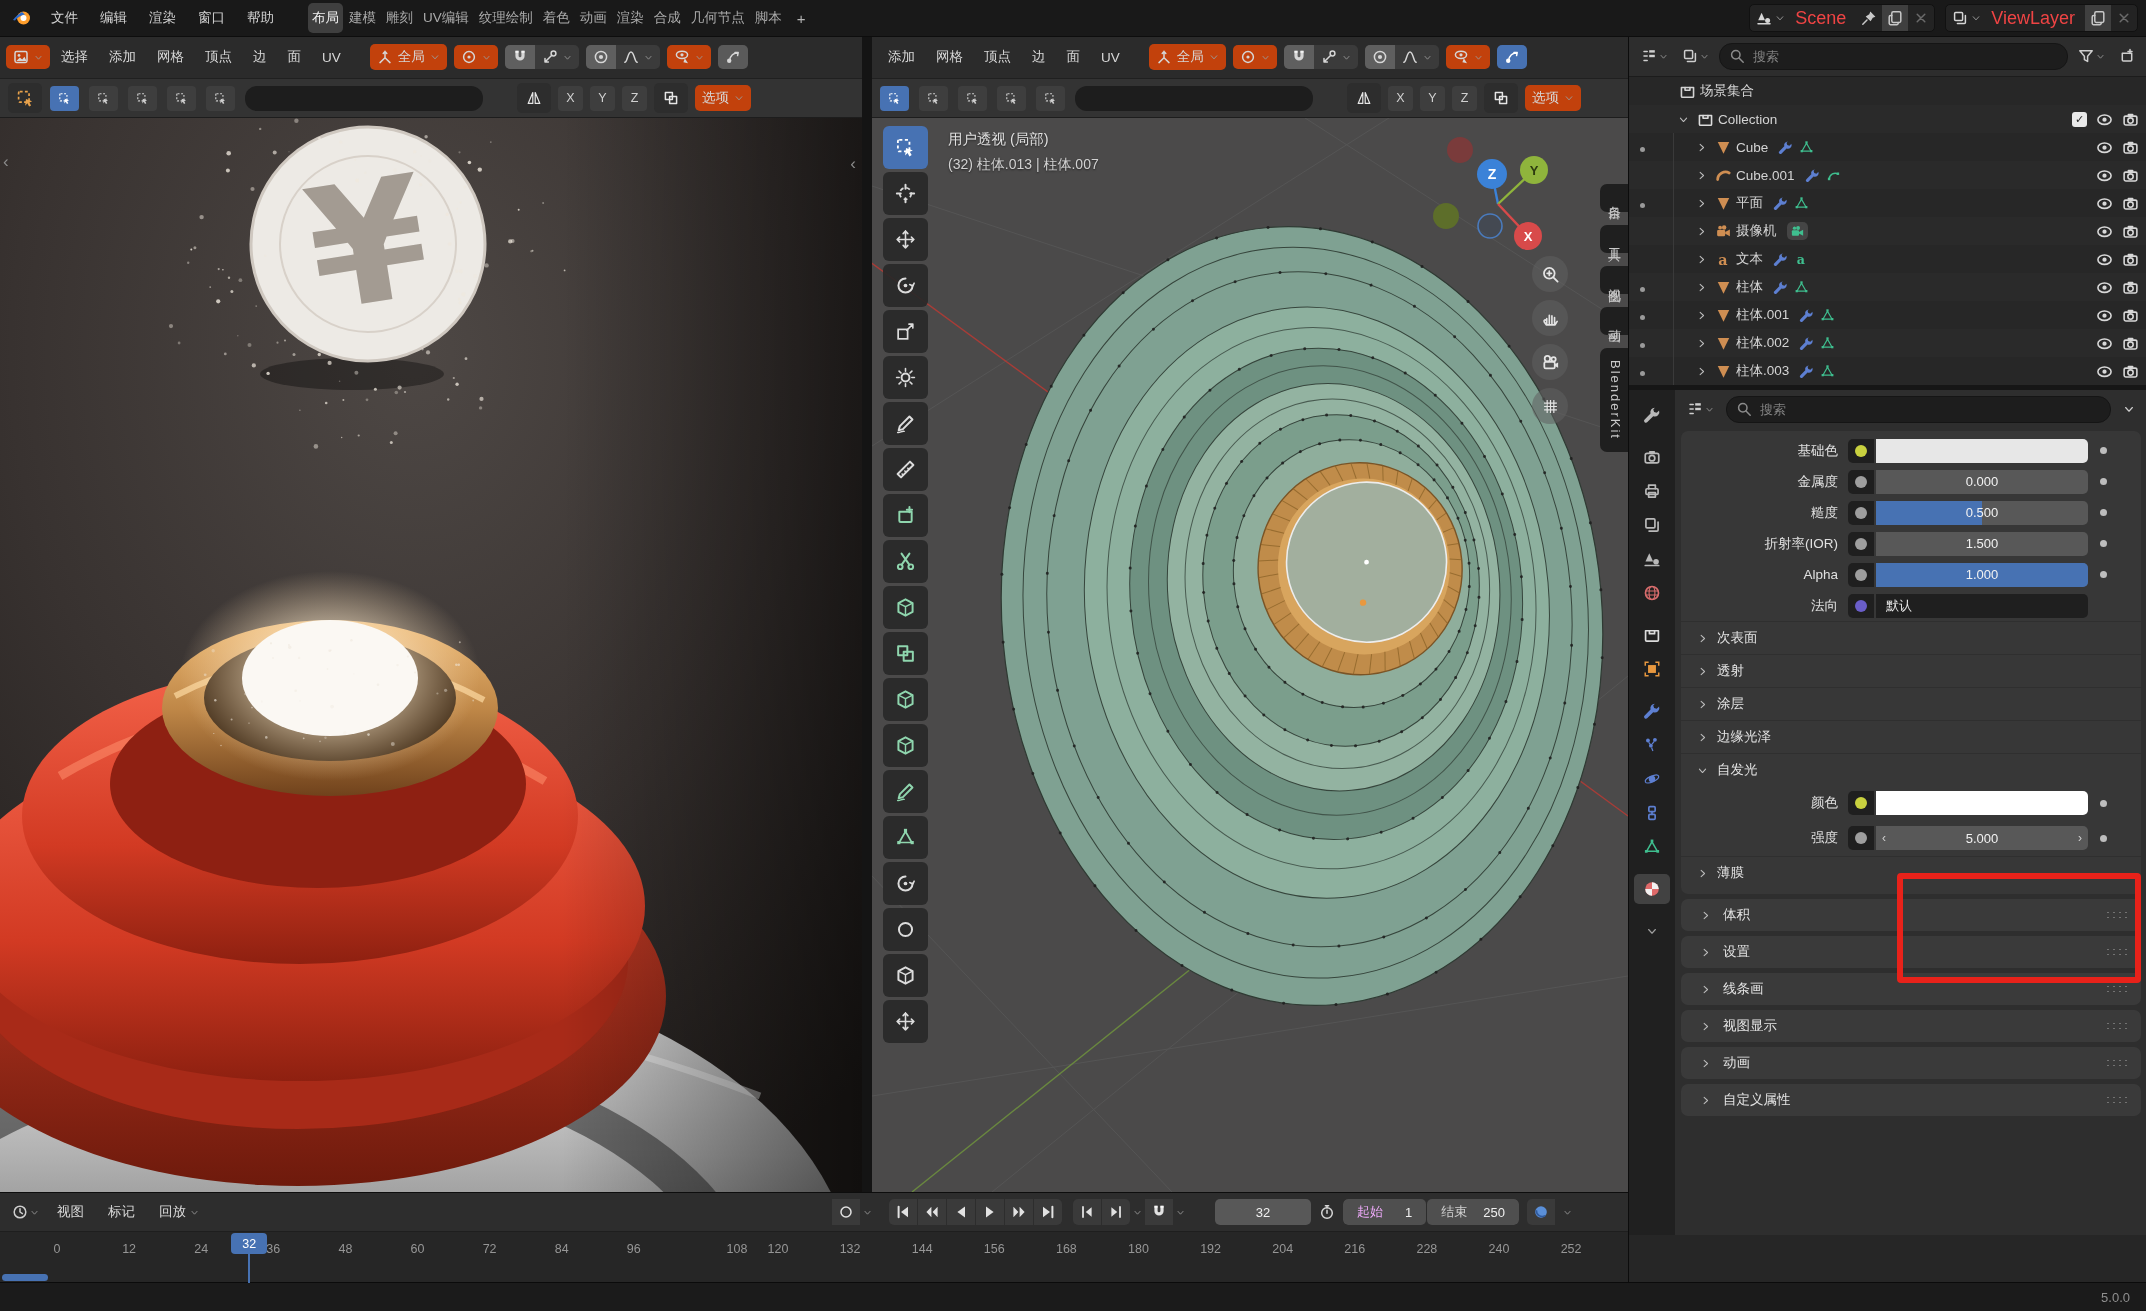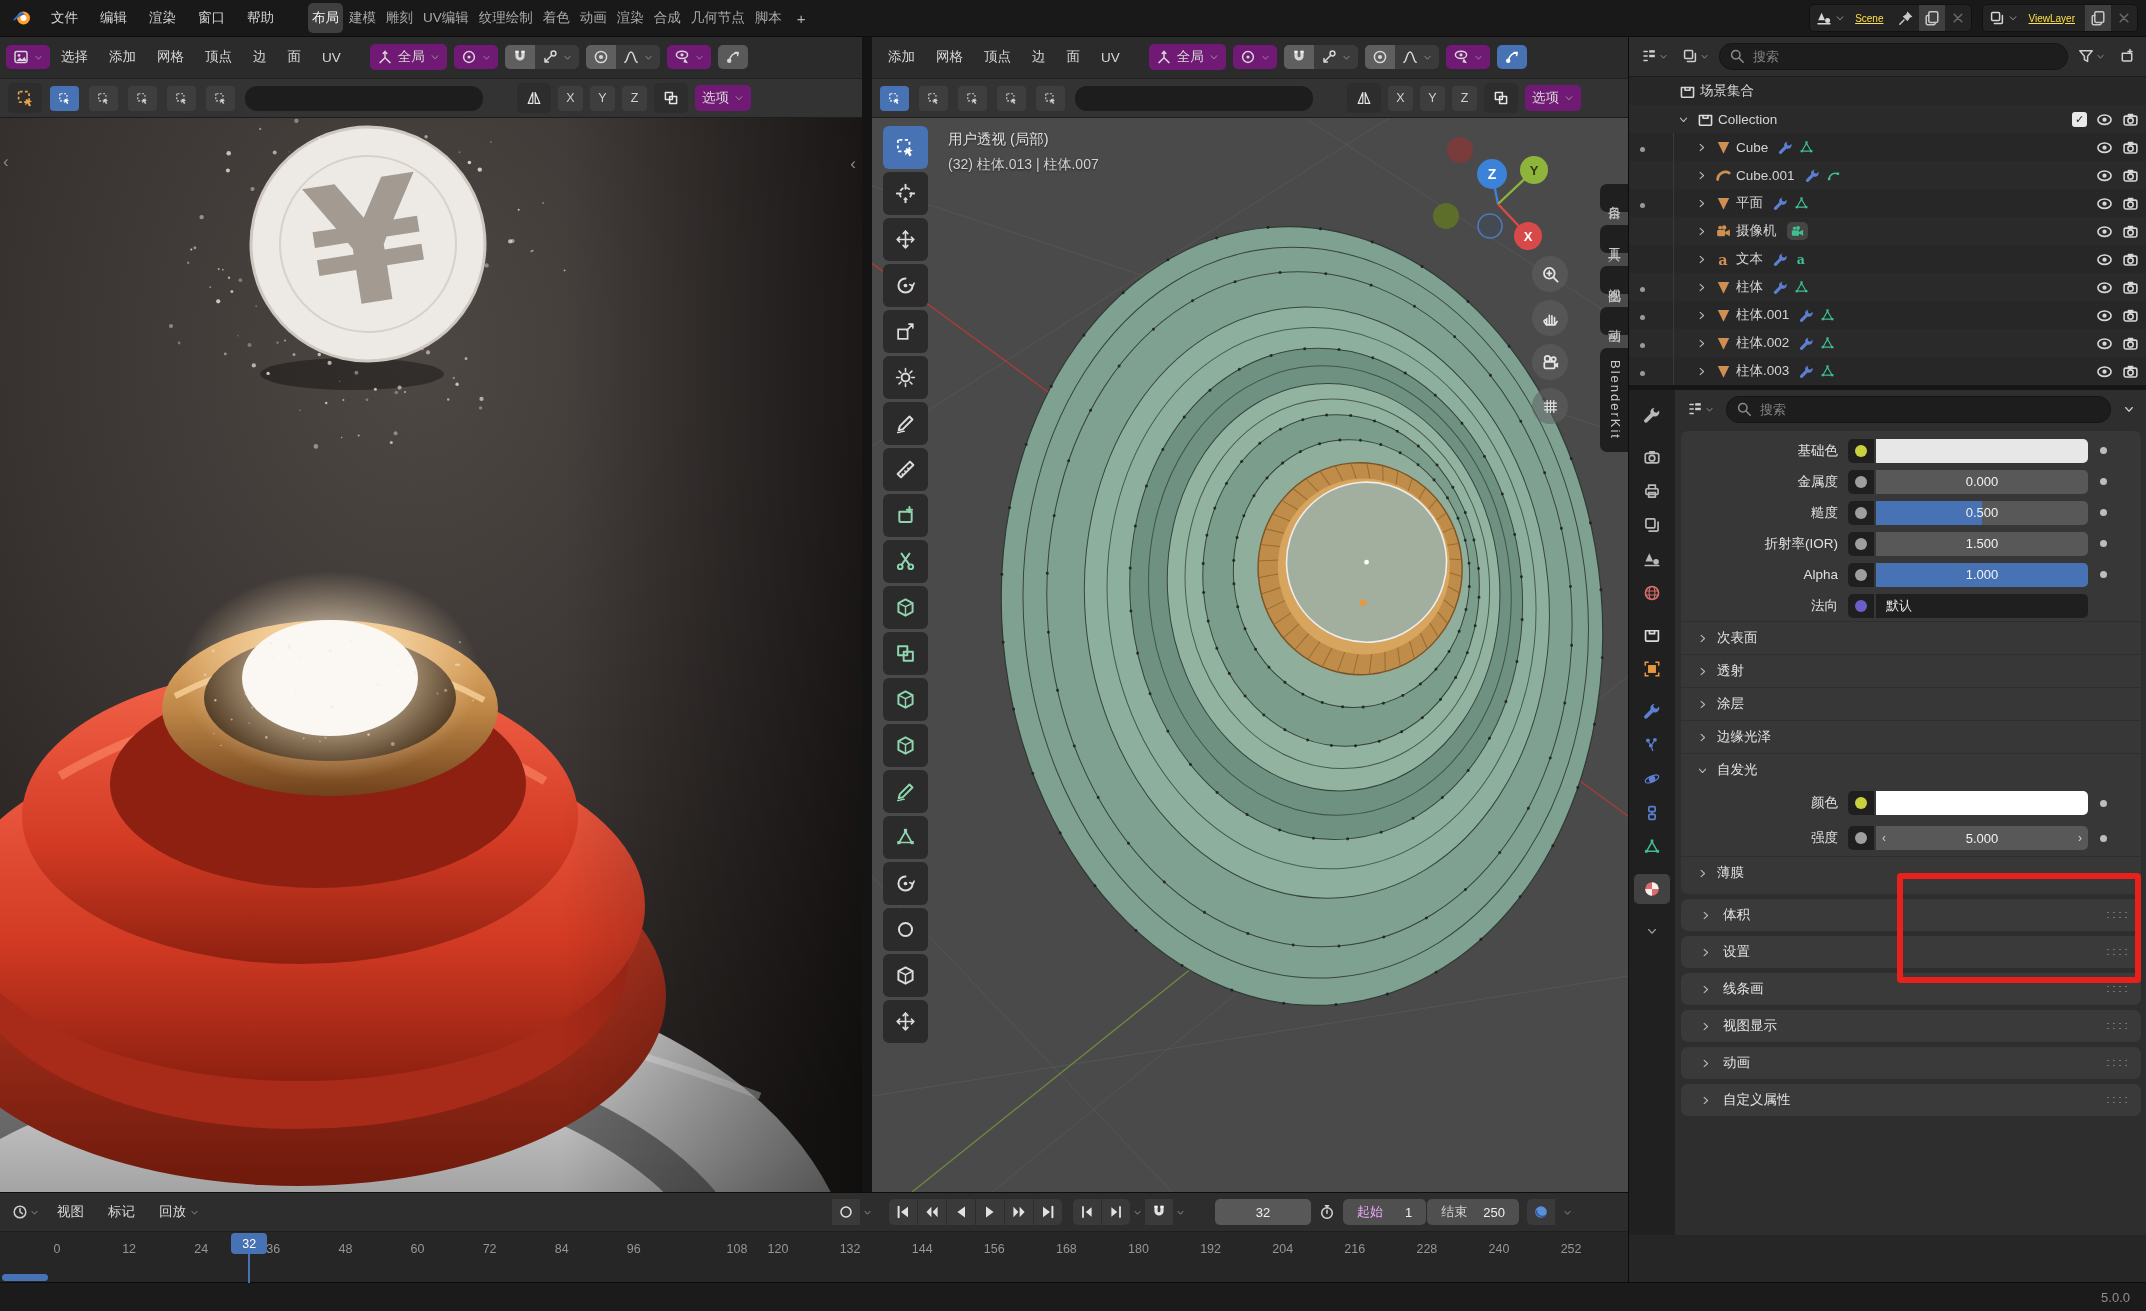--- a/index.html
+++ b/index.html
@@ -13,33 +13,33 @@
   #logo{margin:0 6px 0 10px;color:#e87d0d;}
   #topbar-menus{display:flex;align-items:center;}
   .menu-item{padding:5px 11px;color:#d2d2d2;border-radius:4px;font-size:13.5px;cursor:default;}
   #workspaces{display:flex;align-items:center;margin-left:22px;height:36px;}
   .ws-tab{padding:6px 4px;color:#ababab;font-size:13.5px;border-radius:5px;margin:0 1px;}
   .ws-tab.active{background: #3f3f3f;color:#f2f2f2;}
   .ws-add{padding:4px 10px;color:#b5b5b5;font-size:15px;}
   .tb-right{margin-left:auto;display:flex;gap:10px;padding-right:8px;align-items:center;}
   .sel-pill{display:flex;align-items:center;background:#232323;border:1px solid #111;border-radius:5px;height:26px;overflow:hidden;}
   .sel-pill .seg{display:flex;align-items:center;gap:3px;padding:0 6px;height:100%;}
-  .sel-pill .nm{color:#fde047;padding:0 10px 0 4px;font-size:10px;text-decoration:underline;}
+  .sel-pill .nm{color:#ef4444;padding:0 10px 0 4px;font-size:18px;}
   .sel-pill .btn-sq{display:flex;align-items:center;justify-content:center;width:26px;height:100%;color:#c8c8c8;}
   .sel-pill .btn-sq.hl{background:#3f3f3f;}
   .sel-pill .btn-sq.dim{color:#6a6a6a;}
   .chev{width:10px;height:10px;color:#9a9a9a;}
   
   #vp-left{position:absolute;left:0;top:36px;width:862px;height:1156px;background:#2b2b2b;}
   #splitter{position:absolute;left:862px;top:36px;width:10px;height:1156px;background:#141414;z-index:5;}
   #vp-right{position:absolute;left:872px;top:36px;width:756px;height:1156px;background:#2b2b2b;}
   .vp-header{height:42px;display:flex;align-items:center;background:#2b2b2b;padding:0 6px;gap:1px;border-bottom:1px solid #202020;position:relative;z-index:3;}
   .vh-menu{padding:5px 10px;color:#d8d8d8;font-size:13.5px;border-radius:4px;}
   .vh-cluster{display:flex;align-items:center;gap:7px;margin-left:18px;}
-  .pillbtn{display:flex;align-items:center;gap:5px;background:#701a75;border-radius:5px;padding:4px 7px;color:#d6d6d6;}
+  .pillbtn{display:flex;align-items:center;gap:5px;background:#c2410c;border-radius:5px;padding:4px 7px;color:#d6d6d6;}
   .pillbtn.toggled{background:#5a5a5a;}
   .pillbtn.blue{background:#4772b3;color:#fff;}
   .grp{display:flex;align-items:center;background:#3b3b3b;border-radius:5px;overflow:hidden;}
   .grp .pillbtn{border-radius:0;background:transparent;}
   .grp .pillbtn.toggled{background:#5f5f5f;}
   .vp-tools{height:38px;display:flex;align-items:center;background:#333333;padding:0 8px;gap:8px;border-bottom:1px solid #1d1d1d;position:relative;z-index:3;}
   .toolbtn{width:34px;height:30px;border-radius:5px;background:#2d2d2d;display:flex;align-items:center;justify-content:center;color:#e6e6e6;}
   .modebtn{width:29px;height:25px;border-radius:4px;background:#3e3e3e;display:flex;align-items:center;justify-content:center;color:#cfcfcf;margin-right:2px;}
   .modebtn.active{background:#4772b3;color:#fff;}
   .strip{width:238px;height:25px;border-radius:12px;background:#1d1d1d;}

